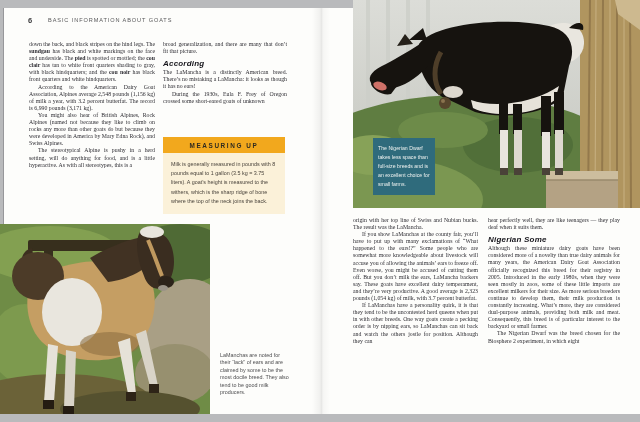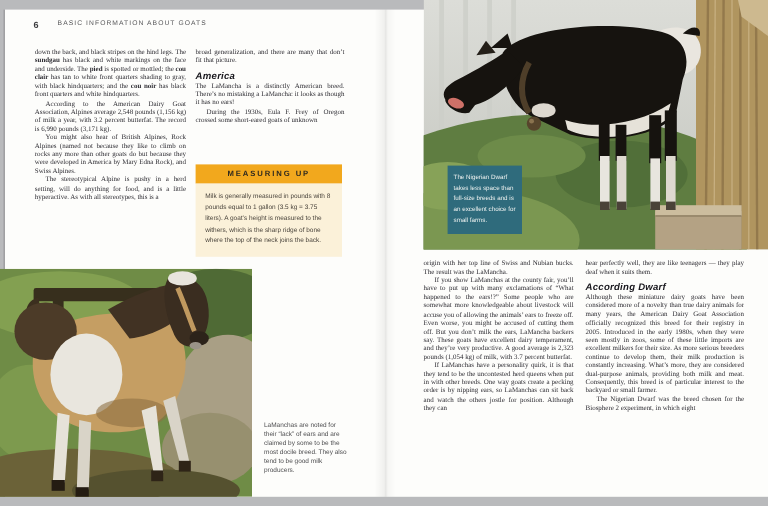--- a/index.html
+++ b/index.html
@@ -51,21 +51,21 @@
   </header>
 
   <div class="col colL1">
       <p><span>down the back, and black stripes on the hind legs. The </span><span class="b">sundgau</span><span> has black and white markings on the face and underside. The </span><span class="b">pied</span><span> is spotted or mottled; the </span><span class="b">cou clair</span><span> has tan to white front quarters shading to gray, with black hindquarters; and the </span><span class="b">cou noir</span><span> has black front quarters and white hindquarters.</span></p>
       <p class="indent"><span>According to the American Dairy Goat Association, Alpines average 2,548 pounds (1,156 kg) of milk a year, with 3.2 percent butterfat. The record is 6,990 pounds (3,171 kg).</span></p>
       <p class="indent"><span>You might also hear of British Alpines, Rock Alpines (named not because they like to climb on rocks any more than other goats do but because they were developed in America by Mary Edna Rock), and Swiss Alpines.</span></p>
       <p class="indent"><span>The stereotypical Alpine is pushy in a herd setting, will do anything for food, and is a little hyperactive. As with all stereotypes, this is a</span></p>
     </div>
   <div class="col colL2">
       <p><span>broad generalization, and there are many that don’t fit that picture.</span></p>
-      <h3>America</h3>
+      <h3>According</h3>
       <p><span>The LaMancha is a distinctly American breed. There’s no mistaking a LaMancha: it looks as though it has no ears!</span></p>
       <p class="indent"><span>During the 1930s, Eula F. Frey of Oregon crossed some short-eared goats of unknown</span></p>
     </div>
 
   <aside class="measure-box">
     <div class="mb-title">MEASURING UP</div>
     <div class="mb-body">Milk is generally measured in pounds with 8 pounds equal to 1 gallon (3.5 kg = 3.75 liters). A goat’s height is measured to the withers, which is the sharp ridge of bone where the top of the neck joins the back.</div>
   </aside>
 
   <figure class="photo-top">
@@ -135,21 +135,21 @@
     <figcaption class="teal-cap">The Nigerian Dwarf takes less space than full-size breeds and is an excellent choice for small farms.</figcaption>
   </figure>
 
   <div class="col colR1">
       <p><span>origin with her top line of Swiss and Nubian bucks. The result was the LaMancha.</span></p>
       <p class="indent"><span>If you show LaManchas at the county fair, you’ll have to put up with many exclamations of “What happened to the ears!?” Some people who are somewhat more knowledgeable about livestock will accuse you of allowing the animals’ ears to freeze off. Even worse, you might be accused of cutting them off. But you don’t milk the ears, LaMancha backers say. These goats have excellent dairy temperament, and they’re very productive. A good average is 2,323 pounds (1,054 kg) of milk, with 3.7 percent butterfat.</span></p>
       <p class="indent"><span>If LaManchas have a personality quirk, it is that they tend to be the uncontested herd queens when put in with other breeds. One way goats create a pecking order is by nipping ears, so LaManchas can sit back and watch the others jostle for position. Although they can</span></p>
     </div>
   <div class="col colR2">
       <p><span>hear perfectly well, they are like teenagers — they play deaf when it suits them.</span></p>
-      <h3>According Dwarf</h3>
+      <h3>Nigerian Some</h3>
       <p><span>Although these miniature dairy goats have been considered more of a novelty than true dairy animals for many years, the American Dairy Goat Association officially recognized this breed for their registry in 2005. Introduced in the early 1980s, when they were seen mostly in zoos, some of these little imports are excellent milkers for their size. As more serious breeders continue to develop them, their milk production is constantly increasing. What’s more, they are considered dual-purpose animals, providing both milk and meat. Consequently, this breed is of particular interest to the backyard or small farmer.</span></p>
       <p class="indent"><span>The Nigerian Dwarf was the breed chosen for the Biosphere 2 experiment, in which eight</span></p>
     </div>
 
   <figure class="photo-bottom">
     <svg viewBox="0 0 210 190" width="210" height="190">
       <rect width="210" height="190" fill="#6f8c46"></rect>
       <ellipse cx="50" cy="30" rx="70" ry="28" fill="#83a051"></ellipse>
       <ellipse cx="180" cy="30" rx="50" ry="30" fill="#4f6a35"></ellipse>
       <ellipse cx="190" cy="110" rx="45" ry="55" fill="#a99f85"></ellipse>

